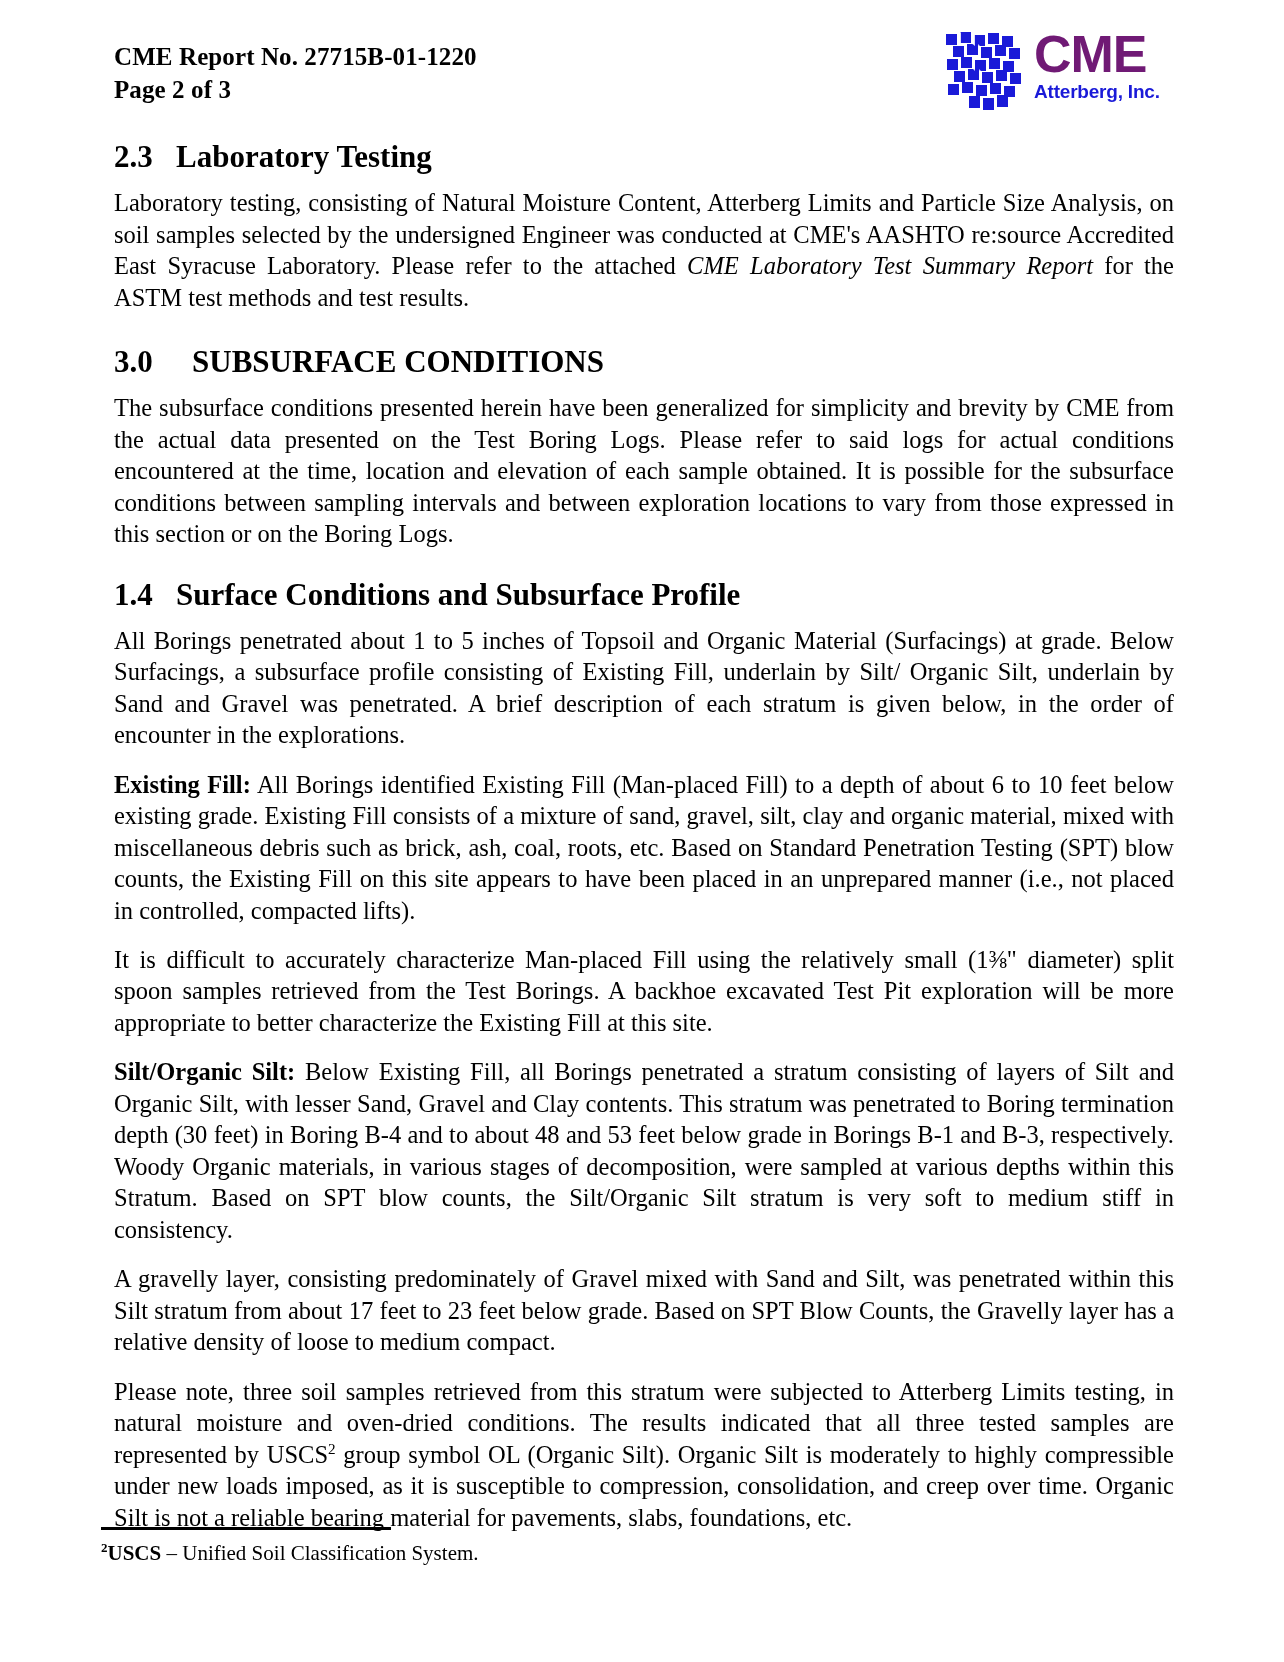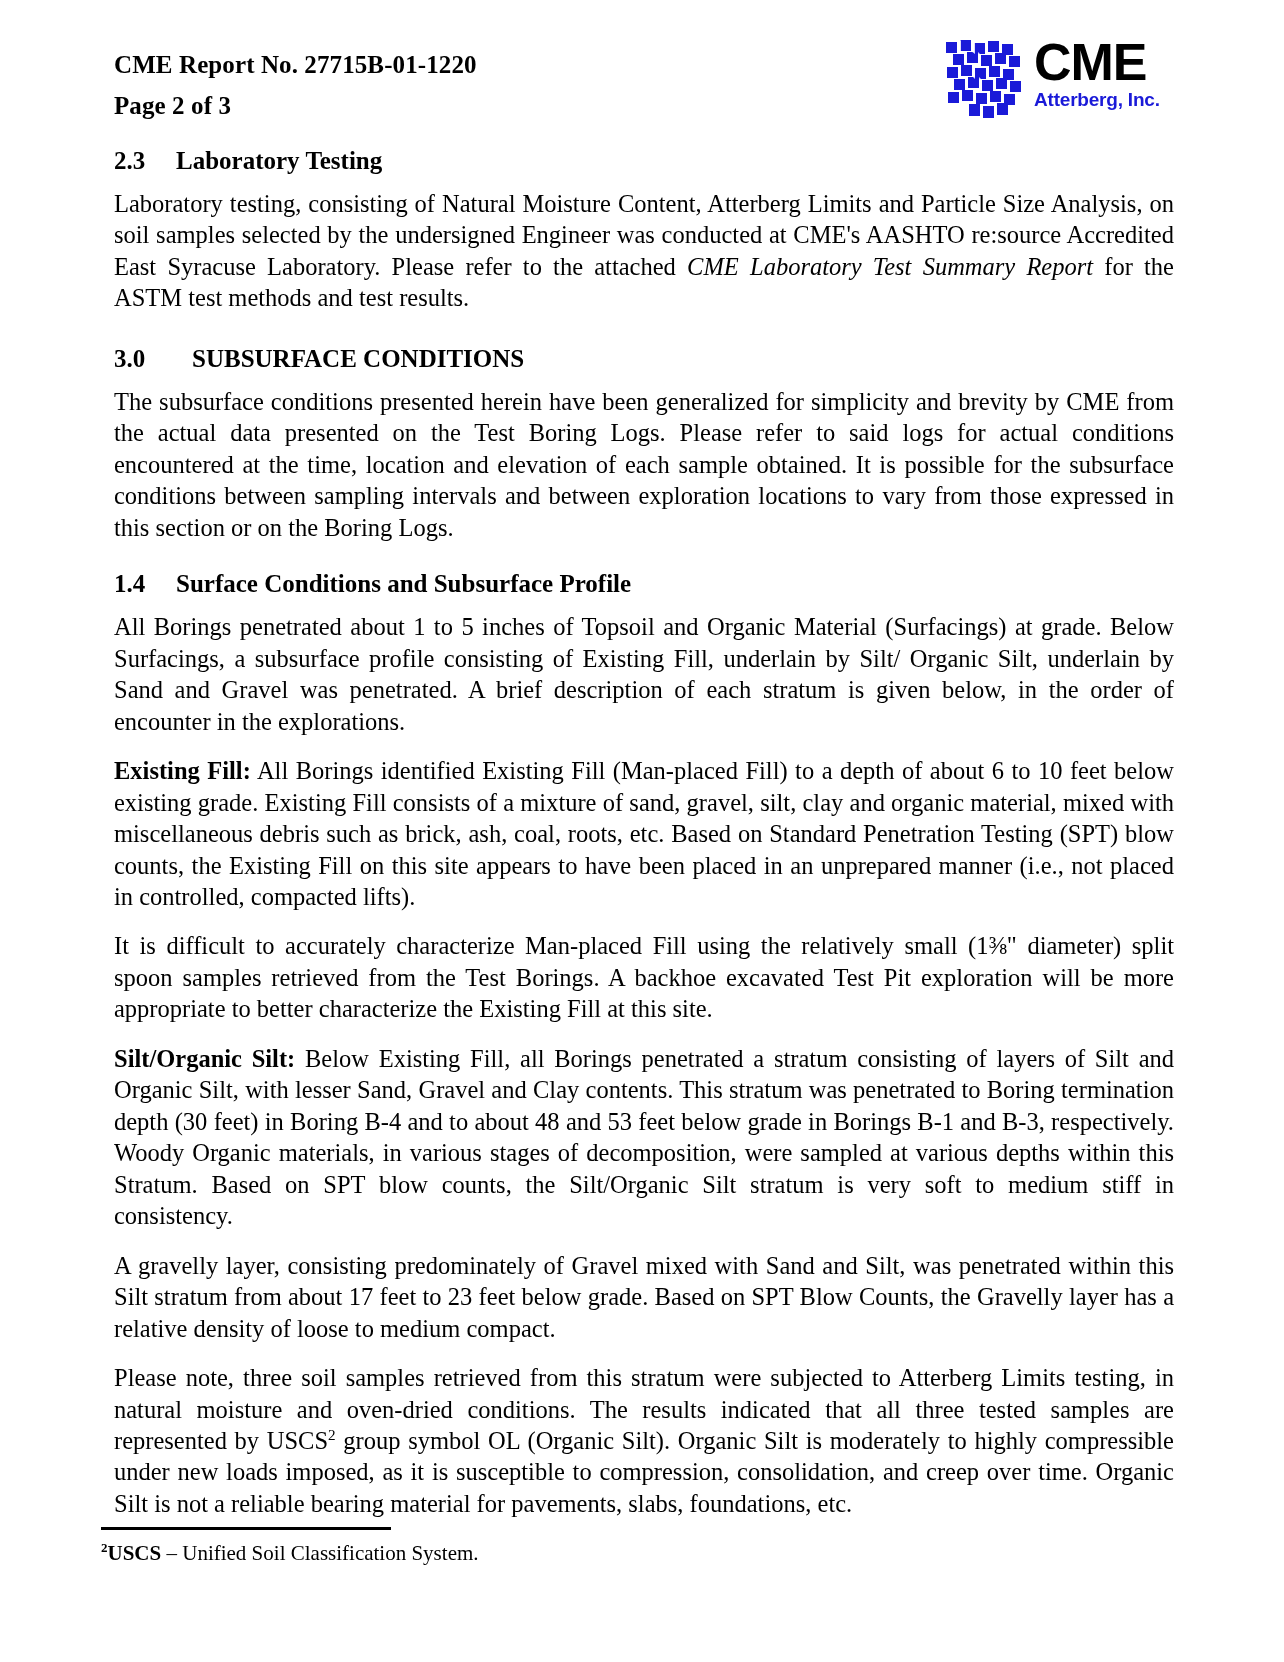--- a/index.html
+++ b/index.html
@@ -29,21 +29,21 @@
   .header {
     position: relative;
     height: 82px;
   }
   .header-ref {
     font-size: 25px;
     font-weight: bold;
     line-height: 1.32;
     letter-spacing: 0.1px;
   }
-  .header-ref div { white-space: nowrap; margin-top: 8px; }
+  .header-ref div { white-space: nowrap; }
 
   .logo {
     position: absolute;
     right: -5px;
     top: -12px;
     width: 235px;
     height: 84px;
   }
   .logo-mark {
     position: absolute;
@@ -57,38 +57,38 @@
     left: 90px;
     top: 0px;
     width: 148px;
   }
   .logo-cme {
     font-family: "Liberation Sans", "DejaVu Sans", sans-serif;
     font-weight: bold;
     font-size: 52px;
     line-height: 52px;
     letter-spacing: -1px;
-    color: #000000;
+    color: #701a75;
   }
   .logo-assoc {
     font-family: "Liberation Sans", "DejaVu Sans", sans-serif;
     font-weight: bold;
     font-size: 19px;
     line-height: 22px;
     letter-spacing: -0.2px;
     color: #1a1ad8;
     margin-top: 1px;
   }
 
   
   .content {
     margin-top: 16px;
   }
   h2.sec {
-    font-size: 25px;
+    font-size: 31px;
     font-weight: bold;
     margin: 0 0 1px 0;
     line-height: 1.2;
   }
   h2.sec .num { display: inline-block; }
   h2.sec.wide .num { min-width: 78px; }
   h2.sec.narrow .num { min-width: 62px; }
 
   p.body {
     font-size: 24.5px;

